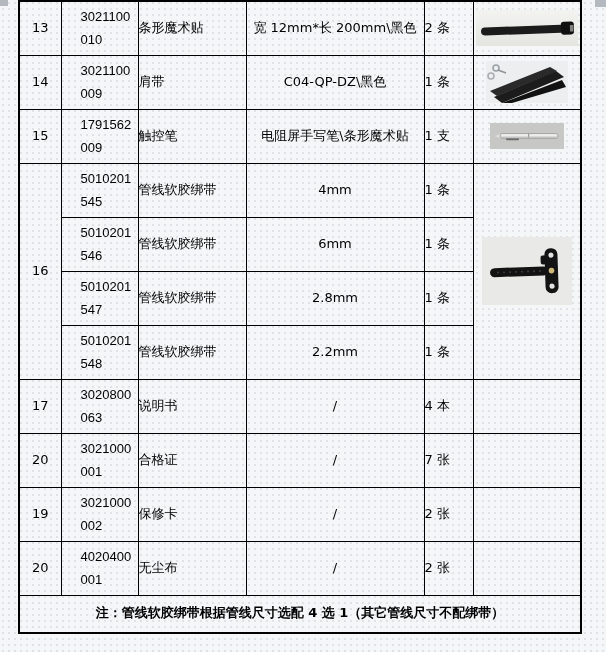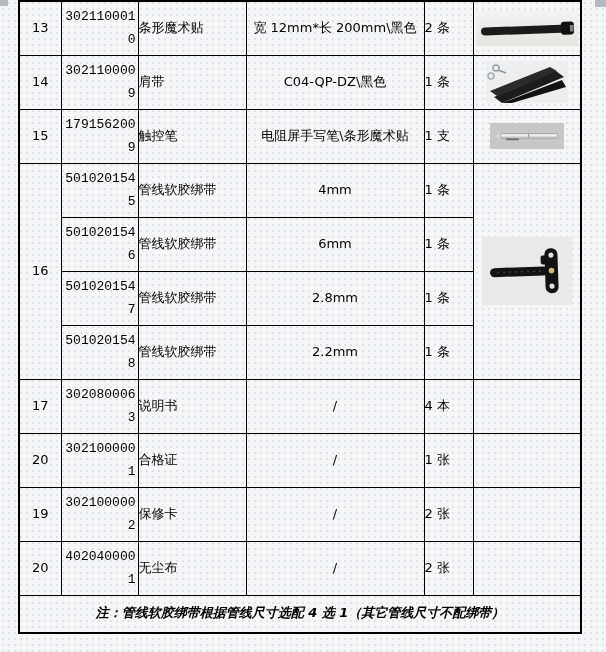--- a/index.html
+++ b/index.html
@@ -29,38 +29,37 @@
     border:1px solid #000;
     vertical-align:middle;
     font-size:13px;
     line-height:1.6;
     padding:0;
     overflow:hidden;
   }
   tr.item-row{height:54px;}
   td.no{text-align:center;}
   td.code{
-    text-align:right;
-    padding-left:3px;padding-right:2px;
-    font-family:Liberation Mono, monospace;
+    text-align:left;
+    padding-left:19px;padding-right:2px;
+    font-family:Liberation Sans, sans-serif;
     font-size:13px;
     word-break:break-all;
     line-height:1.8;
   }
   td.name{text-align:left;padding-right:3px;}
   td.spec{text-align:center;padding:0 3px;}
   td.qty{}
   td.photo-cell{text-align:center;vertical-align:middle;}
   td.photo-cell svg{display:block;margin:0 auto;}
   tr.note-row{height:38px;}
   td.note{
     text-align:center;
     font-weight:bold;
     font-size:13px;
-    font-style:italic;
   }
 </style>
 </head>
 <body>
 
 <div class="corner-artifact left"></div>
 <div class="corner-artifact right"></div>
 
 <table class="parts">
   <colgroup>
@@ -188,21 +187,21 @@
     <td class="spec">/</td>
     <td class="qty">4 本</td>
     <td class="photo-cell"></td>
   </tr>
 
   <tr class="item-row">
     <td class="no">20</td>
     <td class="code">3021000001</td>
     <td class="name">合格证</td>
     <td class="spec">/</td>
-    <td class="qty">1 张</td>
+    <td class="qty">7 张</td>
     <td class="photo-cell"></td>
   </tr>
 
   <tr class="item-row">
     <td class="no">19</td>
     <td class="code">3021000002</td>
     <td class="name">保修卡</td>
     <td class="spec">/</td>
     <td class="qty">2 张</td>
     <td class="photo-cell"></td>

